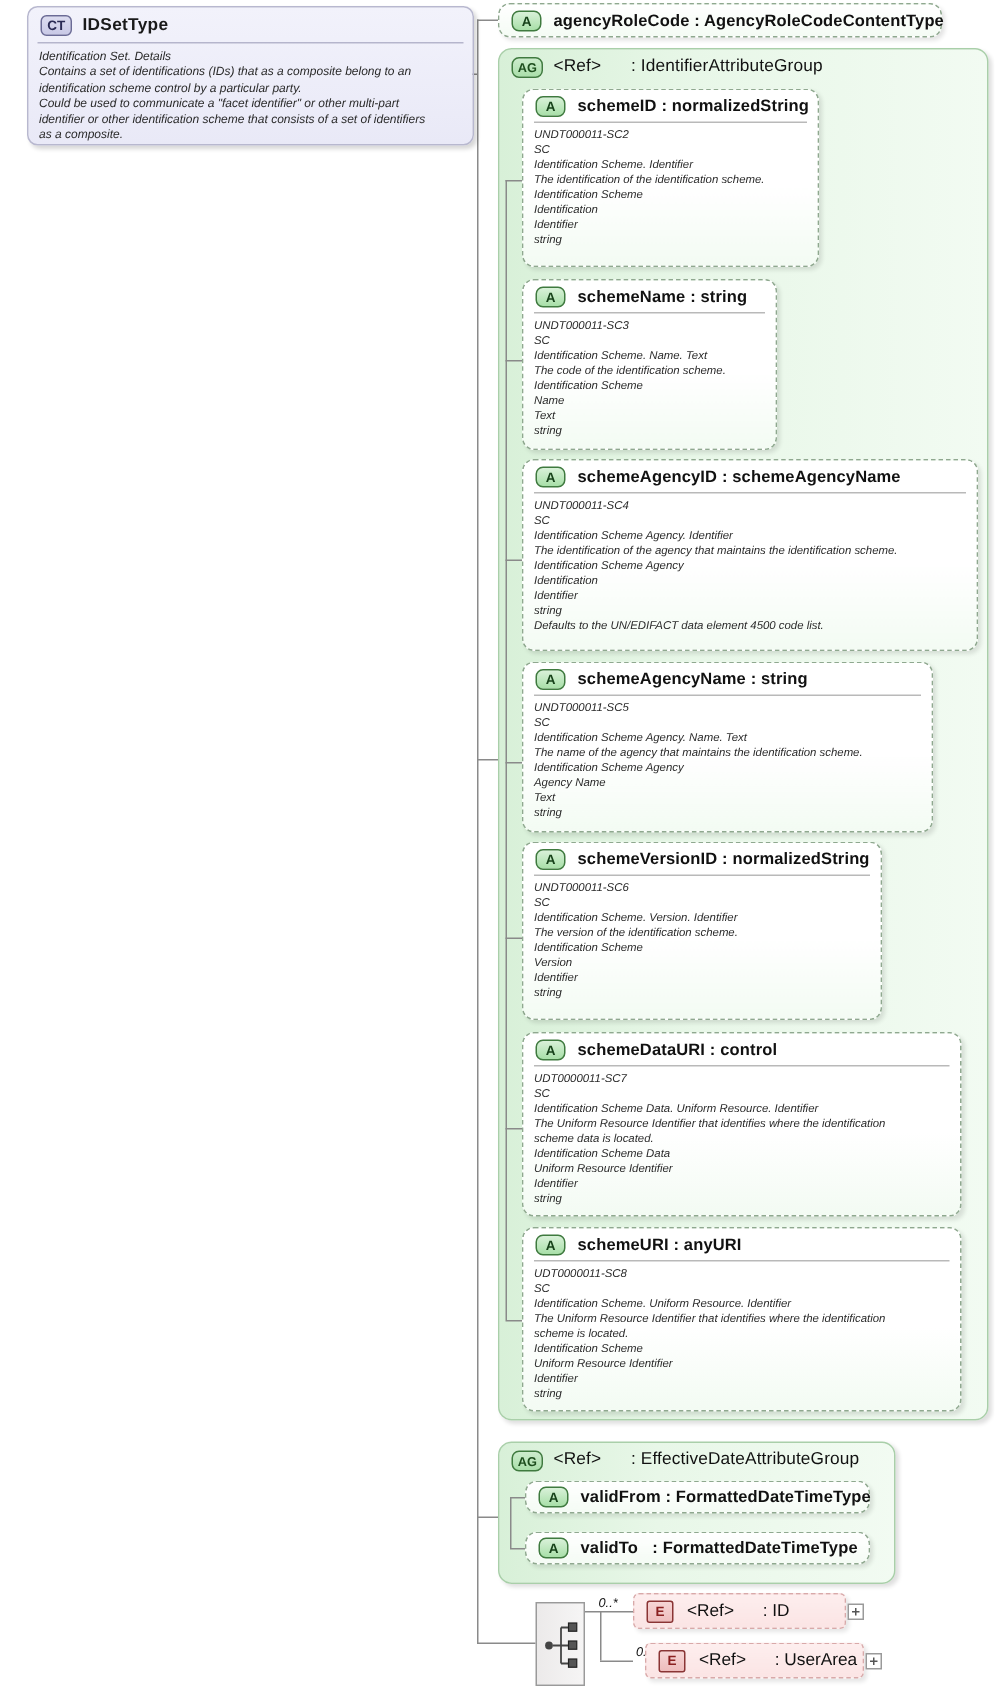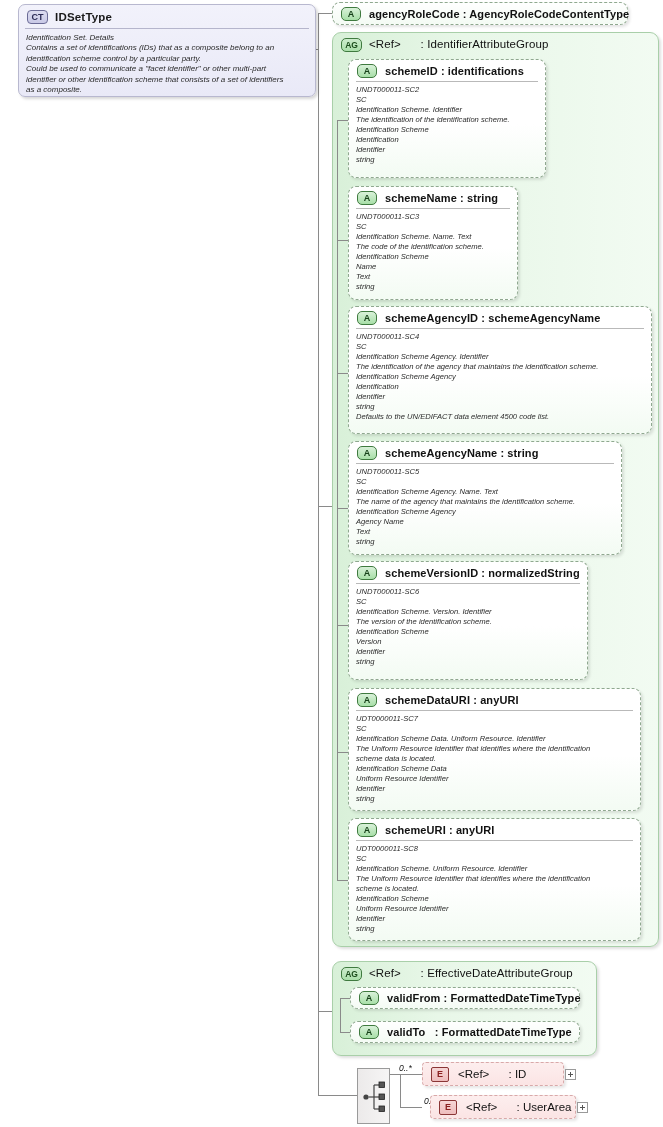--- a/index.html
+++ b/index.html
@@ -282,21 +282,21 @@
   <div class="line-h" style="left:337px; top:240px; width:11px;"></div>
   <div class="line-h" style="left:337px; top:373px; width:11px;"></div>
   <div class="line-h" style="left:337px; top:508px; width:11px;"></div>
   <div class="line-h" style="left:337px; top:625px; width:11px;"></div>
   <div class="line-h" style="left:337px; top:752px; width:11px;"></div>
   <div class="line-h" style="left:337px; top:880px; width:11px;"></div>
 
   <div class="attr-box" style="left:348px; top:59px; width:198px; height:119px;">
     <div class="attr-head">
       <span class="badge badge-a">A</span>
-      <span class="attr-title">schemeID : identifications</span>
+      <span class="attr-title">schemeID : normalizedString</span>
     </div>
     <div class="attr-sep"></div>
     <div class="attr-doc">UNDT000011-SC2
 SC
 Identification Scheme. Identifier
 The identification of the identification scheme.
 Identification Scheme
 Identification
 Identifier
 string</div>
@@ -363,21 +363,21 @@
 The version of the identification scheme.
 Identification Scheme
 Version
 Identifier
 string</div>
   </div>
 
   <div class="attr-box" style="left:348px; top:688px; width:293px; height:123px;">
     <div class="attr-head">
       <span class="badge badge-a">A</span>
-      <span class="attr-title">schemeDataURI : anyURI</span>
+      <span class="attr-title">schemeDataURI : control</span>
     </div>
     <div class="attr-sep"></div>
     <div class="attr-doc">UDT0000011-SC7
 SC
 Identification Scheme Data. Uniform Resource. Identifier
 The Uniform Resource Identifier that identifies where the identification
 scheme data is located.
 Identification Scheme Data
 Uniform Resource Identifier
 Identifier

